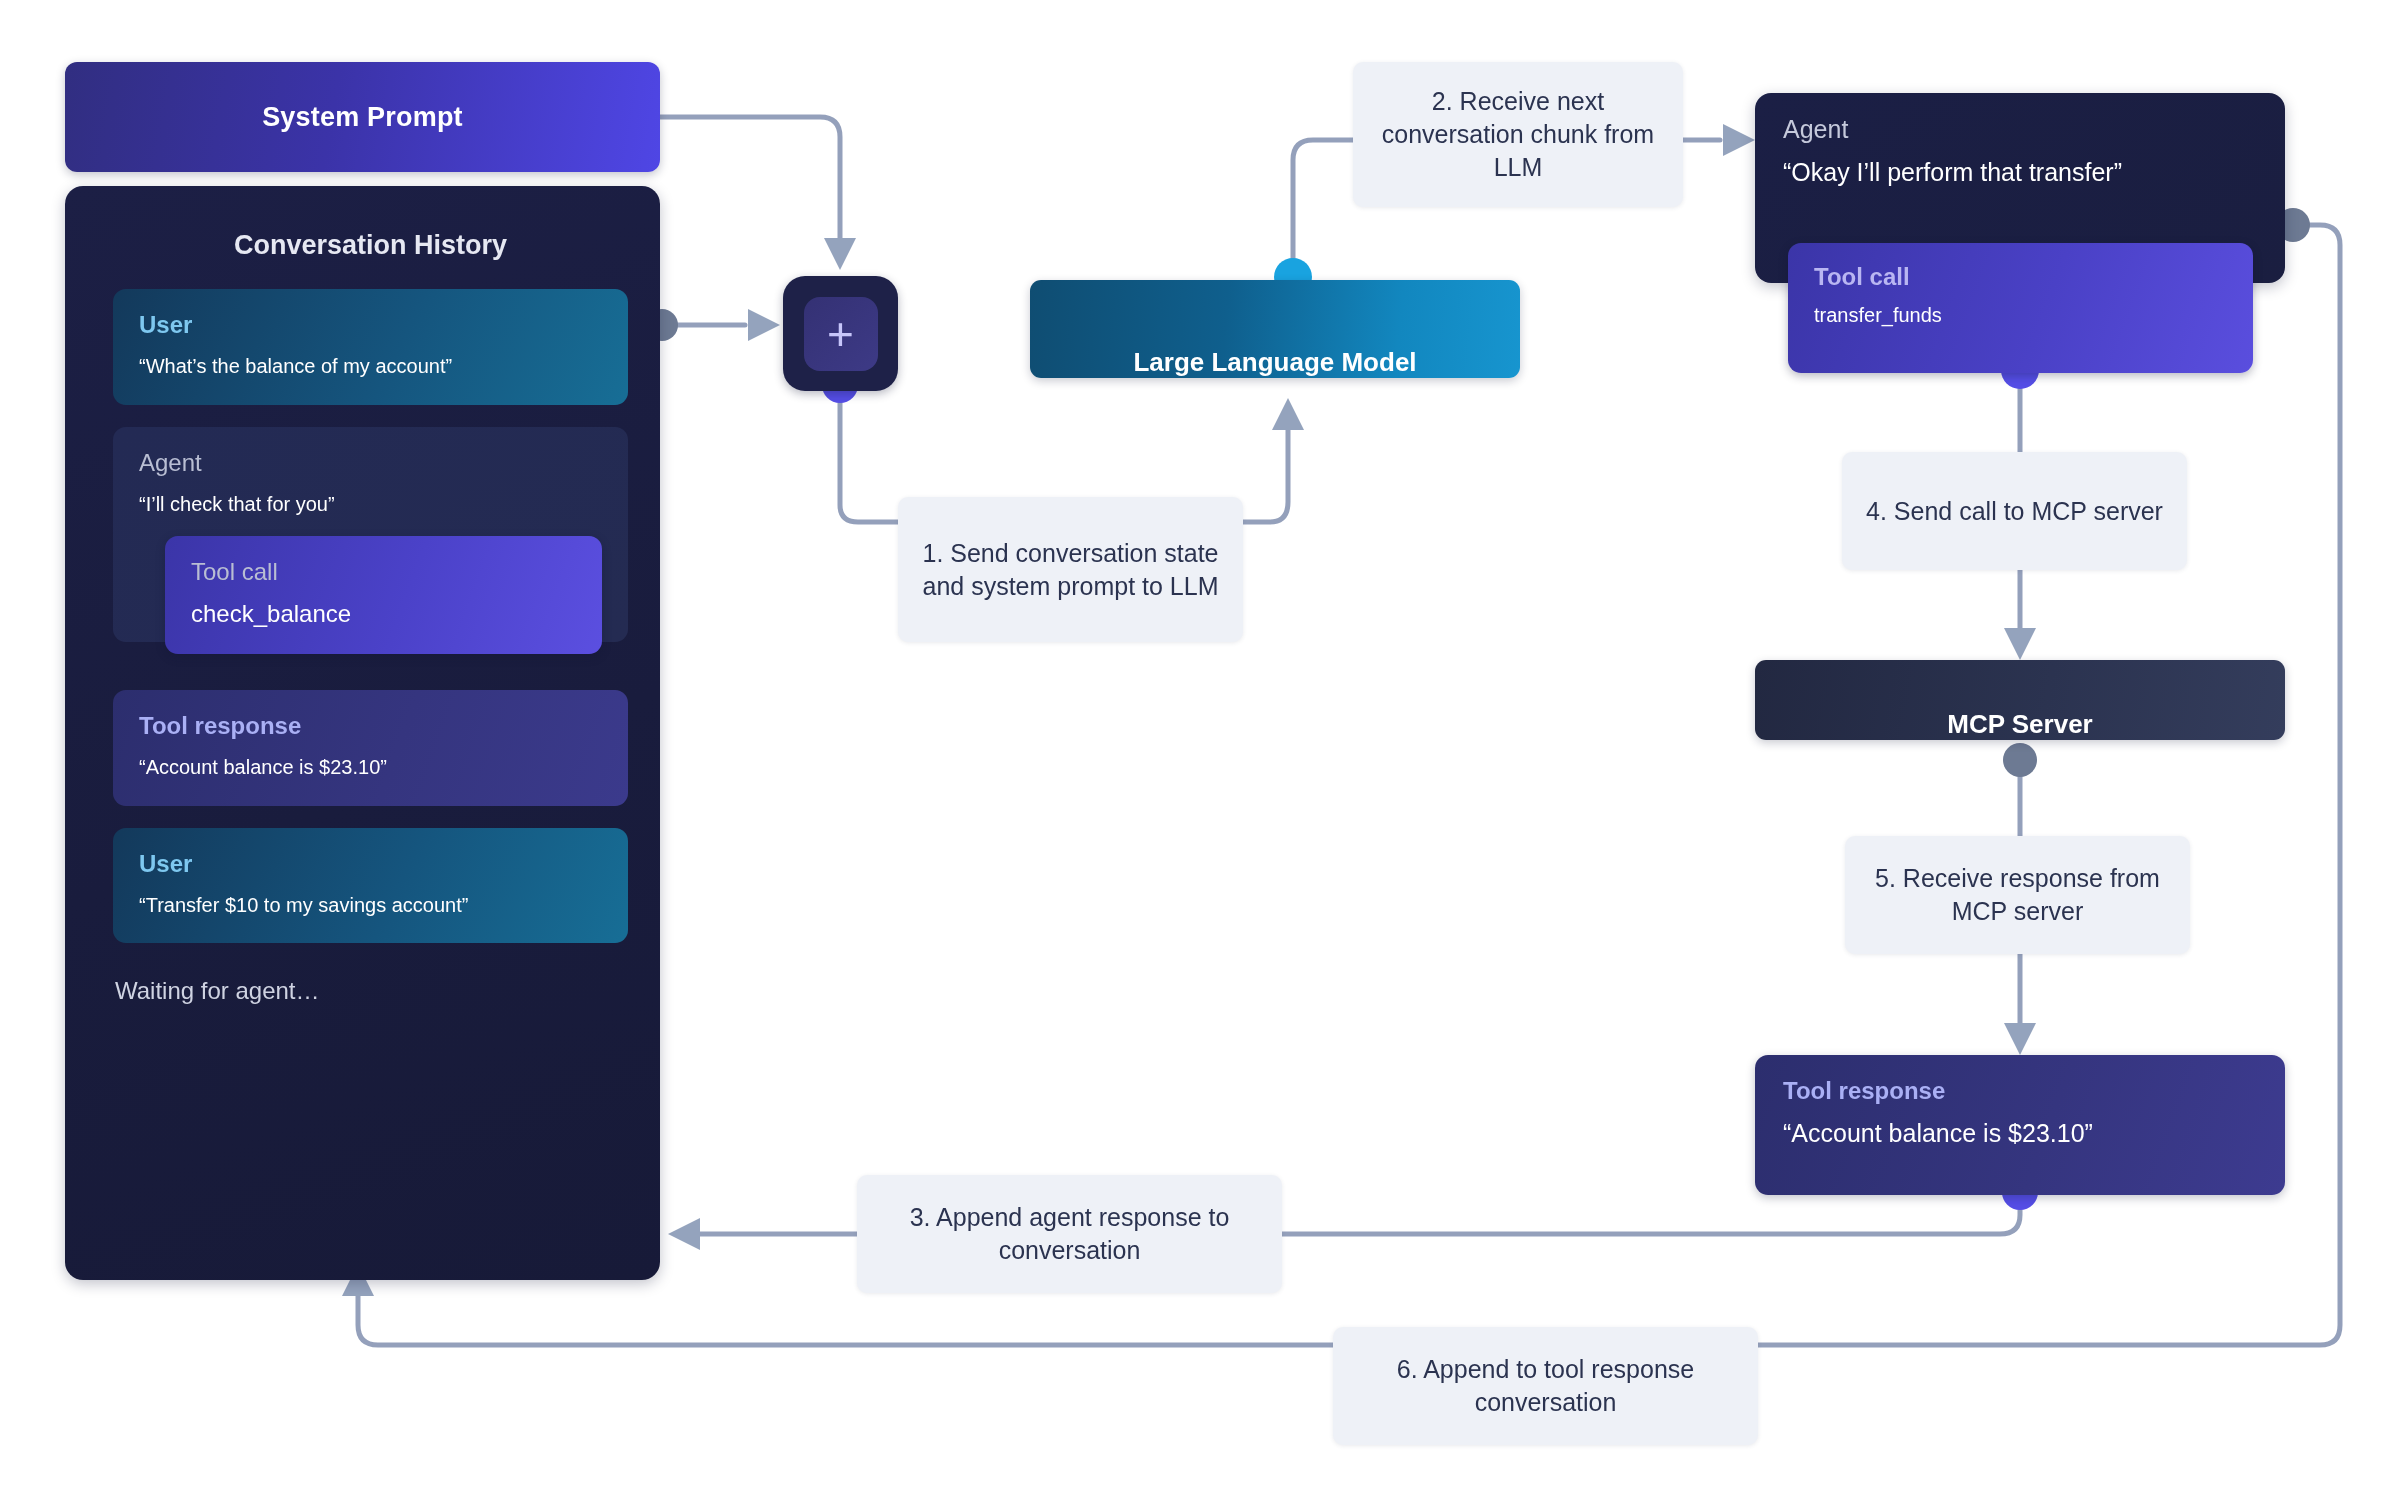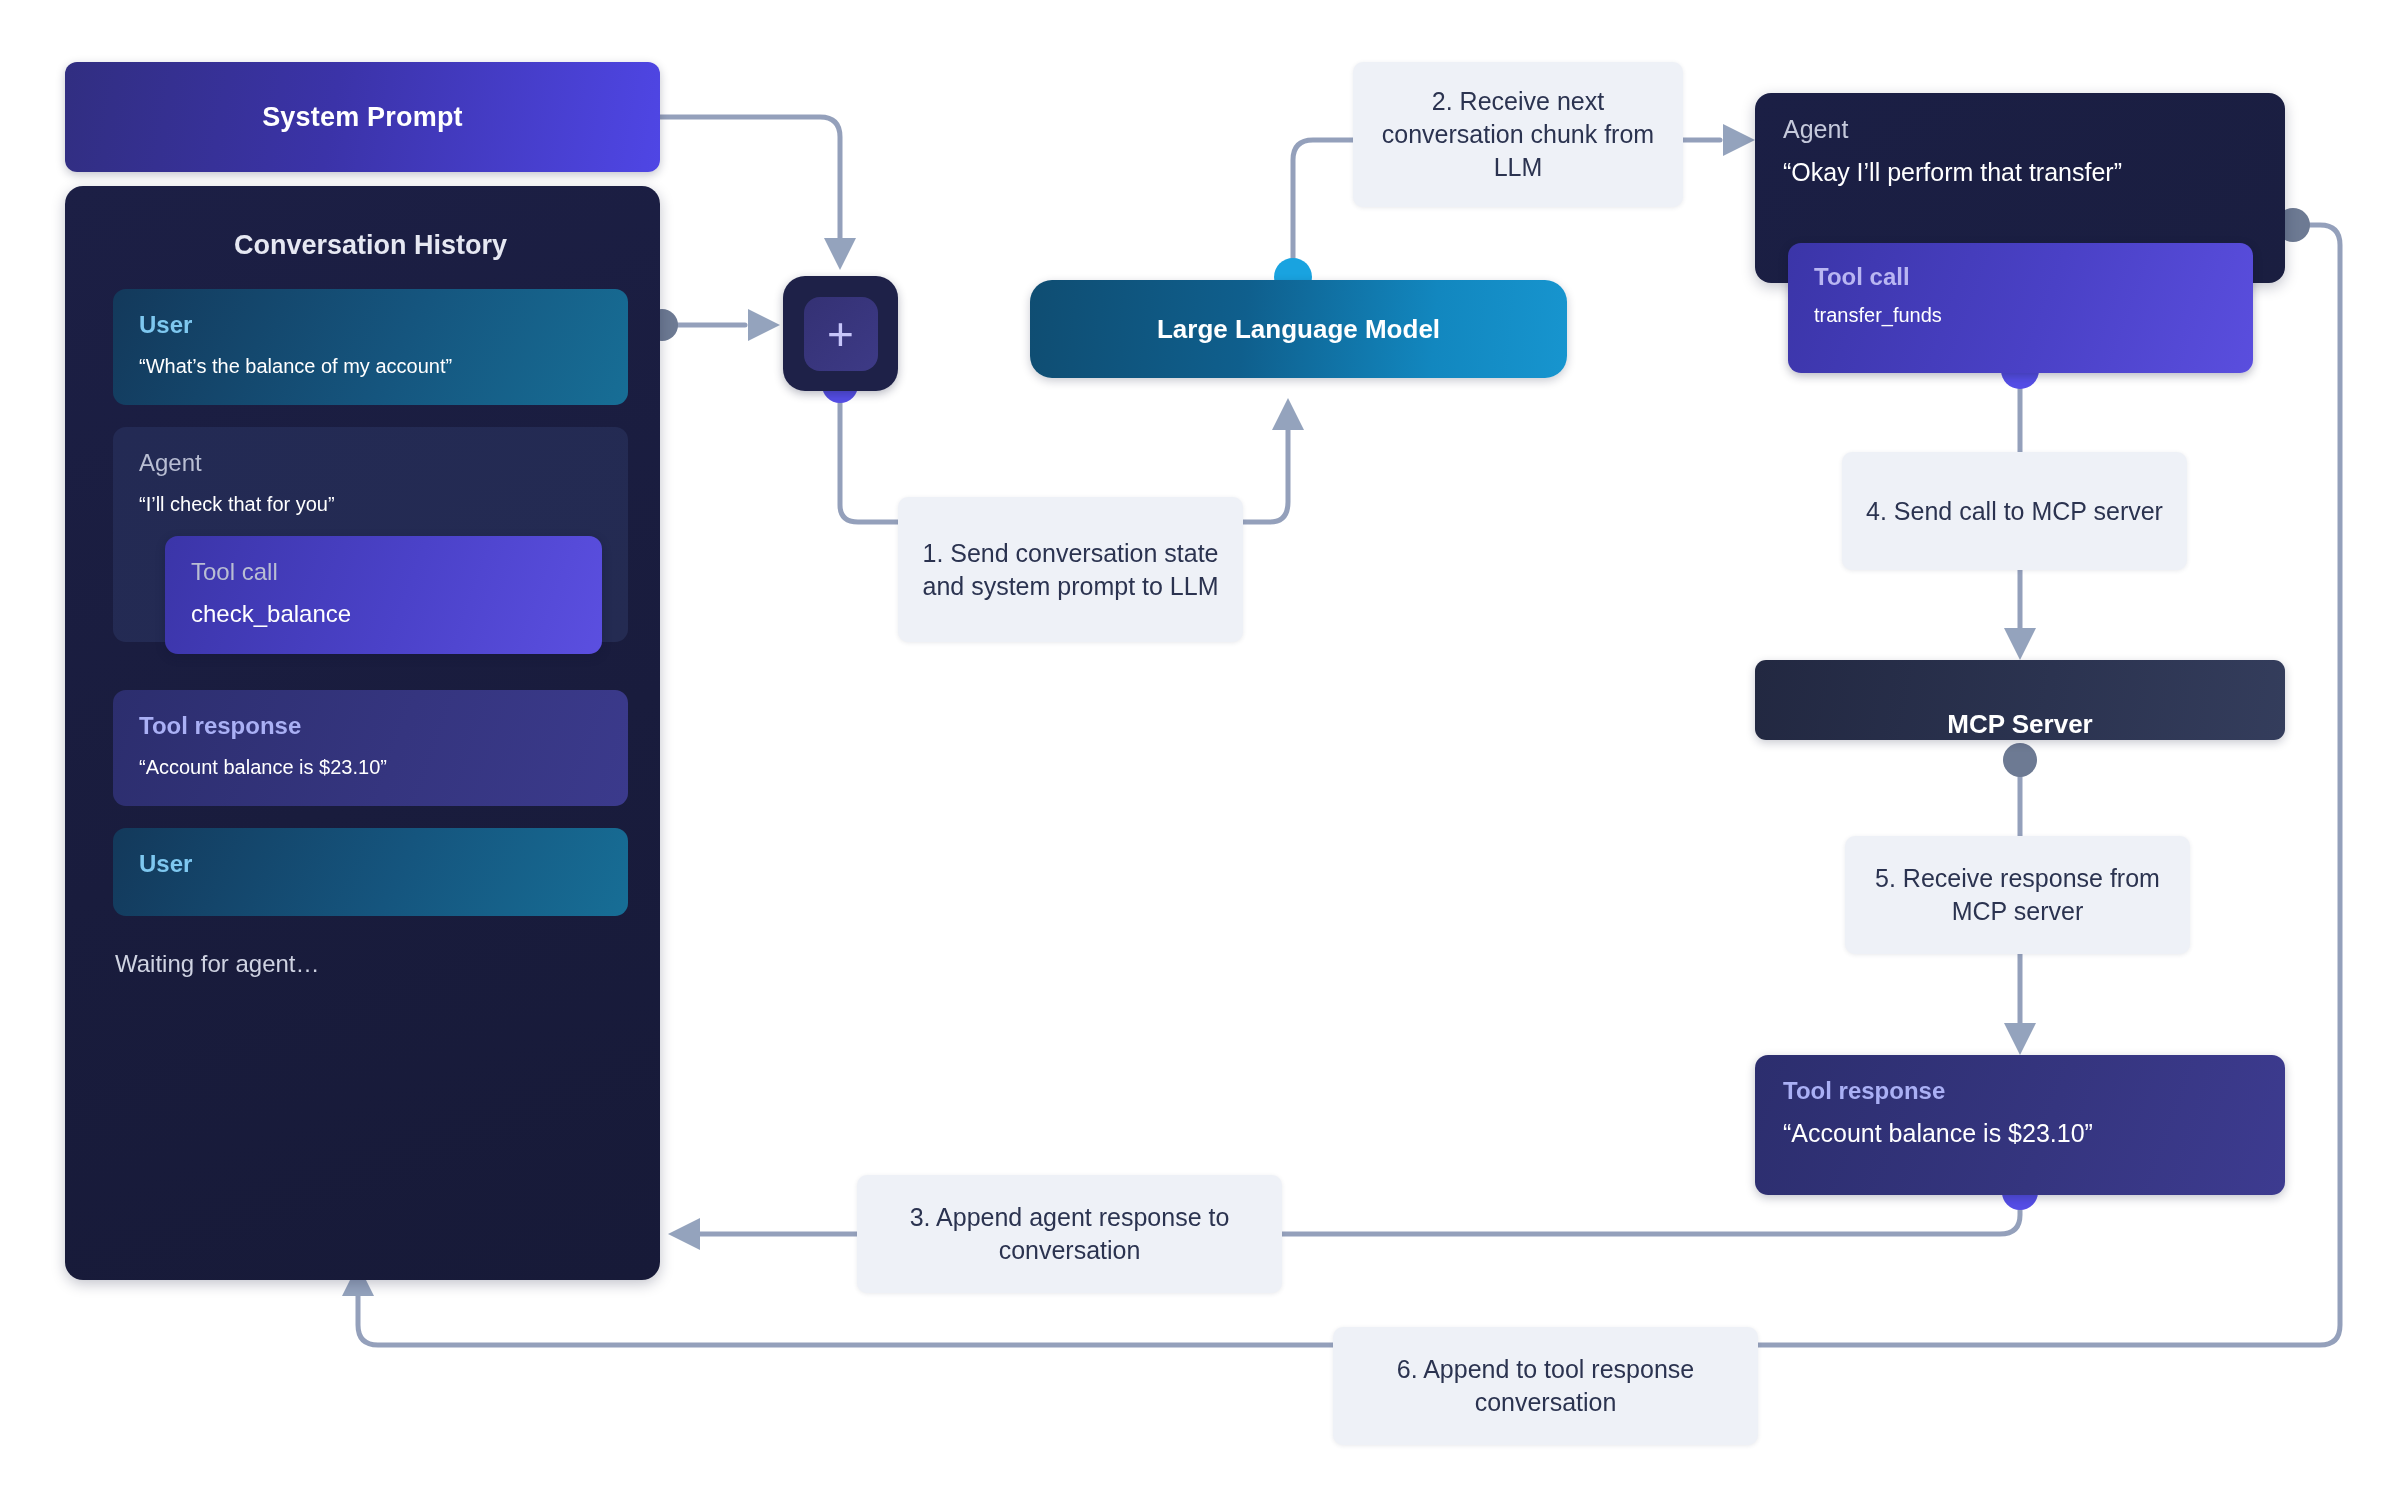--- a/index.html
+++ b/index.html
@@ -53,23 +53,23 @@
   }
   #combine-node .inner{
     width:74px;height:74px;border-radius:16px;
     background:linear-gradient(135deg,#343174 0%,#3d3a86 100%);
     display:flex;align-items:center;justify-content:center;
   }
   #combine-node .inner span{color:#c7c6fa;font-size:46px;line-height:0;font-weight:300;}
 
   
   #llm{
-    left:1030px;top:280px;width:537px;height:98px;border-radius:22px;
+    left:1030px;top:280px;width:490px;height:98px;border-radius:11px;
     background:linear-gradient(95deg,#0f4d72 0%,#0f5f8d 40%,#1287bf 75%,#1795cf 100%);
-    display:flex;align-items:center;justify-content:center;
+    display:flex;align-items:flex-end;justify-content:center;
     box-shadow:0 3px 10px rgba(15,20,50,.22);
   }
   #llm .ttl{color:#ffffff;font-size:26px;font-weight:bold;}
 
   
   #agent-card{
     left:1755px;top:93px;width:530px;height:190px;border-radius:16px;
     background:linear-gradient(150deg,#1b1f45 0%,#1a1e40 100%);
     box-shadow:0 4px 14px rgba(15,20,50,.25);
     padding:22px 28px 0 28px;
@@ -192,20 +192,21 @@
       </div>
     </div>
 
     <div class="msg toolresp" style="margin-top:48px;">
       <div class="role">Tool response</div>
       <div class="body">“Account balance is $23.10”</div>
     </div>
 
     <div class="msg user">
       <div class="role">User</div>
+      <div class="body">“Transfer $10 to my savings account”</div>
     </div>
 
     <div id="waiting-text">Waiting for agent…</div>
   </div>
 
   <div class="node" id="combine-node">
     <div class="inner">
       <span>+</span>
     </div>
   </div>

